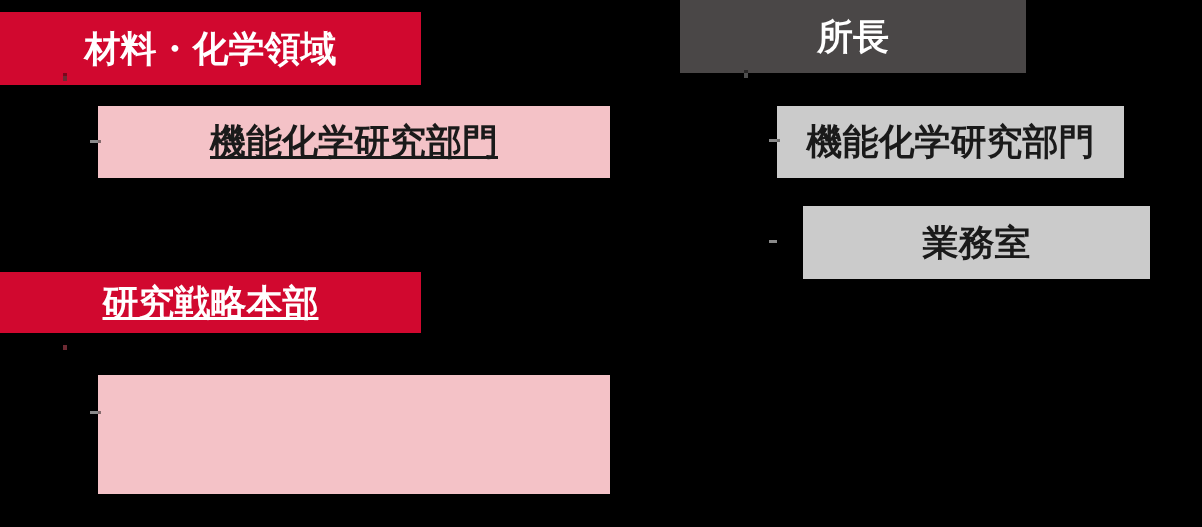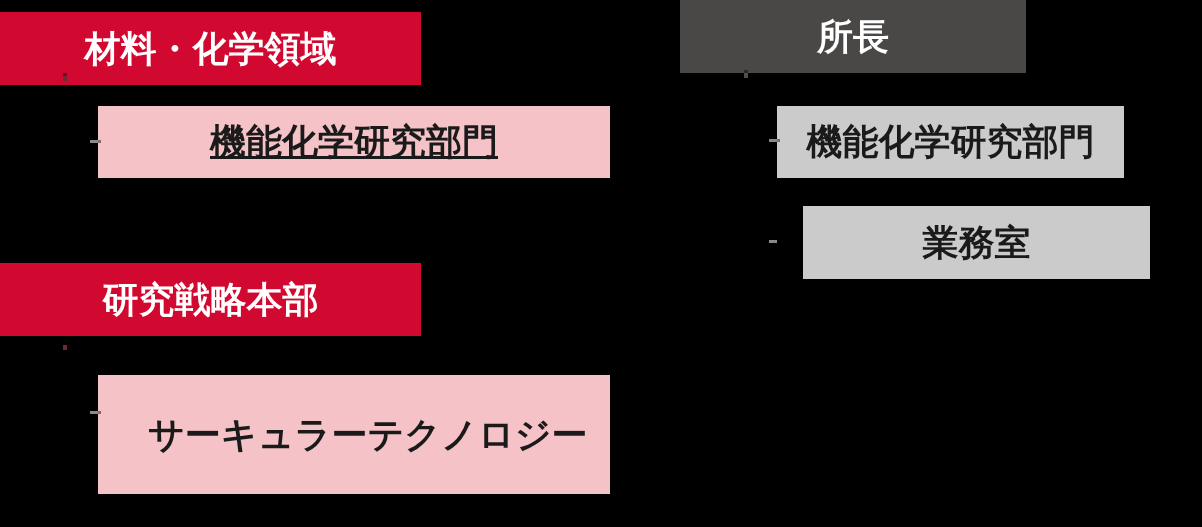--- a/index.html
+++ b/index.html
@@ -22,21 +22,21 @@
     white-space: nowrap;
     z-index: 1;
   }
   .box-red  { background: var(--brand-red,  #d1082f); color: var(--text-light, #ffffff); }
   .box-pink { background: var(--soft-pink,  #f4c2c7); color: var(--text-dark,  #1a1a1a); }
   .box-dark { background: var(--dark-gray,  #4a4747); color: var(--text-light, #ffffff); align-items: center; }
   .box-gray { background: var(--light-gray, #cbcbcb); color: var(--text-dark,  #1a1a1a); }
 
   #box-domain-header   { left: 0;     top: 12px;   width: 421px; height: 73px; }
   #box-domain-unit     { left: 98px;  top: 106px; width: 512px; height: 72px; text-decoration: underline; }
-  #box-hq-header       { left: 0;     top: 263px; width: 421px; height: 73px; }
+  #box-hq-header       { left: 0;     top: 272px; width: 421px; height: 61px; text-decoration: underline; }
   #box-hq-unit         {
     left: 98px;  top: 375px; width: 512px; height: 119px;
     flex-direction: column; align-items: flex-start; justify-content: center;
     padding-left: 50px; box-sizing: border-box; line-height: 43px;
   }
   #box-director        { left: 680px; top: 0;     width: 346px; height: 73px; }
   #box-office-1        { left: 777px; top: 106px; width: 347px; height: 72px; }
   #box-office-2        { left: 777px; top: 206px; width: 347px; height: 73px; margin-left: 26px; }
   #box-affiliate       { left: 679px; top: 404px; width: 523px; height: 72px; }
 
@@ -71,21 +71,20 @@
 
   <div class="box box-pink" id="box-domain-unit">
     <span>機能化学研究部門</span>
   </div>
 
   <div class="box box-red" id="box-hq-header">
     <span>研究戦略本部</span>
   </div>
 
   <div class="box box-pink" id="box-hq-unit">
-    <span>サーキュラーテクノロジー</span>
   </div>
 
   <div class="box box-dark" id="box-director">
     <span>所長</span>
   </div>
 
   <div class="box box-gray" id="box-office-1">
     <span>機能化学研究部門</span>
   </div>
 

